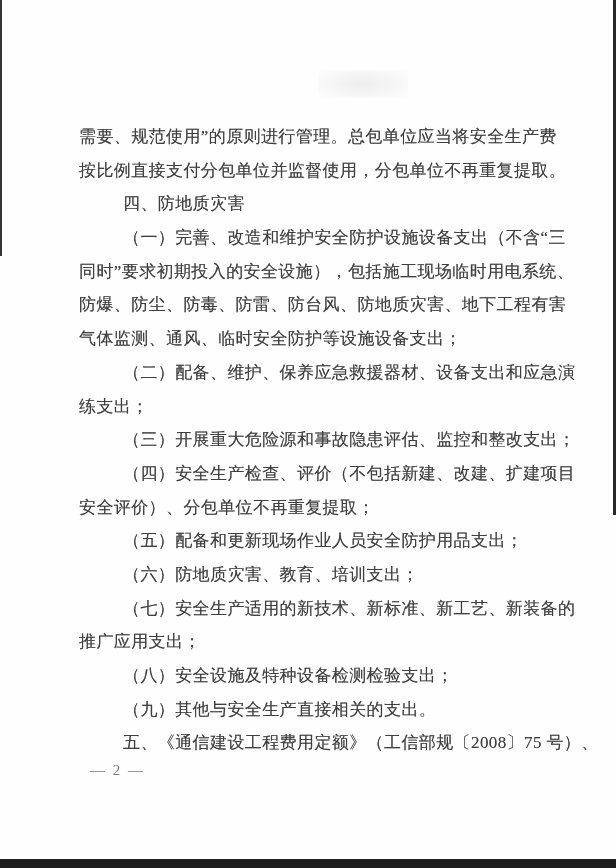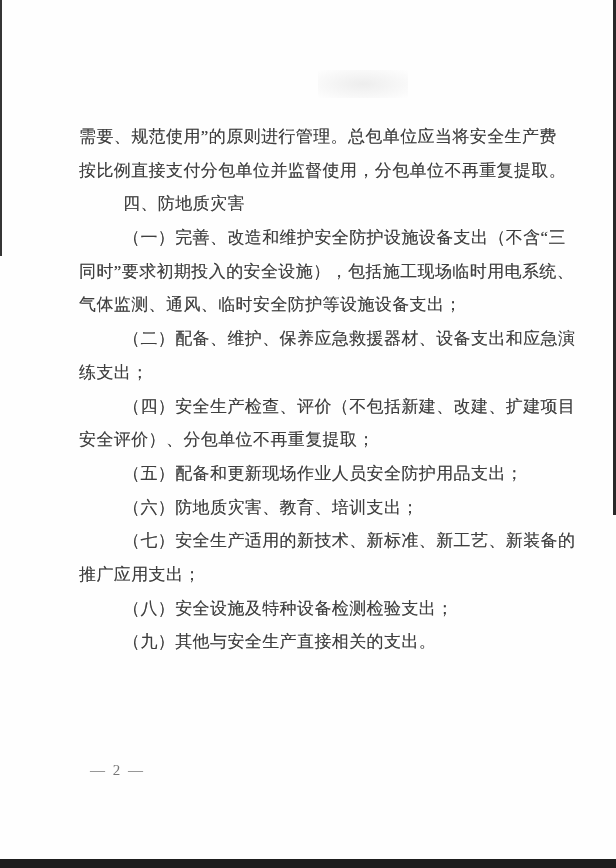--- a/index.html
+++ b/index.html
@@ -67,27 +67,30 @@
   <div class="edge edge-right"></div>
   <div class="edge edge-bottom"></div>
   <div class="smudge"></div>
 
   <div class="doc-body">
       <div class="line">需要、规范使用”的原则进行管理。总包单位应当将安全生产费</div>
       <div class="line">按比例直接支付分包单位并监督使用，分包单位不再重复提取。</div>
       <div class="line indent">四、防地质灾害</div>
       <div class="line indent">（一）完善、改造和维护安全防护设施设备支出（不含“三</div>
       <div class="line">同时”要求初期投入的安全设施），包括施工现场临时用电系统、</div>
+      <div class="line">防爆、防尘、防毒、防雷、防台风、防地质灾害、地下工程有害</div>
       <div class="line">气体监测、通风、临时安全防护等设施设备支出；</div>
       <div class="line indent">（二）配备、维护、保养应急救援器材、设备支出和应急演</div>
       <div class="line">练支出；</div>
+      <div class="line indent">（三）开展重大危险源和事故隐患评估、监控和整改支出；</div>
       <div class="line indent">（四）安全生产检查、评价（不包括新建、改建、扩建项目</div>
       <div class="line">安全评价）、分包单位不再重复提取；</div>
       <div class="line indent">（五）配备和更新现场作业人员安全防护用品支出；</div>
       <div class="line indent">（六）防地质灾害、教育、培训支出；</div>
       <div class="line indent">（七）安全生产适用的新技术、新标准、新工艺、新装备的</div>
       <div class="line">推广应用支出；</div>
       <div class="line indent">（八）安全设施及特种设备检测检验支出；</div>
       <div class="line indent">（九）其他与安全生产直接相关的支出。</div>
+      <div class="line indent">五、《通信建设工程费用定额》（工信部规〔2008〕75 号）、</div>
     </div>
 
   <div class="page-number">— 2 —</div>
 </div>
 
 </body></html>

